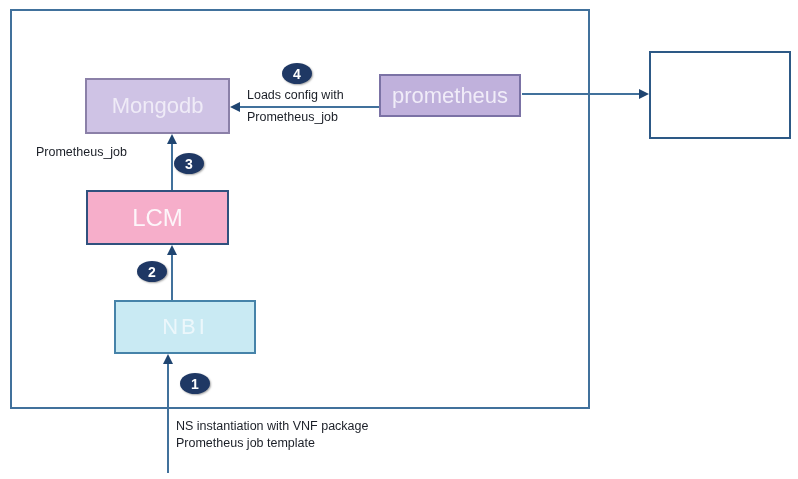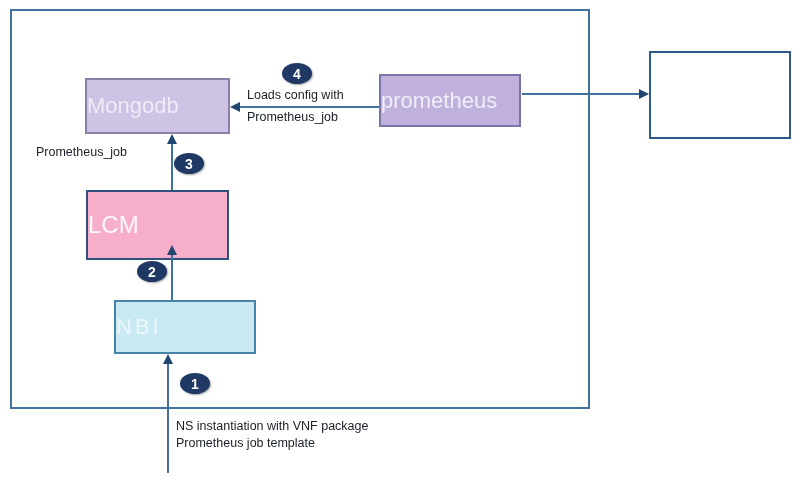--- a/index.html
+++ b/index.html
@@ -6,35 +6,35 @@
   .canvas {
     position:relative; width:798px; height:479px;
     background:#ffffff; overflow:hidden;
     font-family:"Liberation Sans", sans-serif;
   }
   .frame {
     position:absolute; left:10px; top:9px; width:576px; height:396px;
     border:2px solid #41719c; background:transparent;
   }
   .node {
-    position:absolute; display:flex; align-items:center; 
+    position:absolute; display:flex; align-items:center; justify-content:center;
     box-sizing:border-box;
   }
   .node-mongodb {
     left:85px; top:78px; width:145px; height:56px;
     background:#cfc3e5; border:2px solid #8b80a8;
     color:#efebf7; font-size:22px;
   }
   .node-prometheus {
-    left:379px; top:74px; width:142px; height:53px;
+    left:379px; top:74px; width:142px; height:43px;
     background:#c0b1dc; border:2px solid #7b72a5;
     color:#f0ecf8; font-size:22px;
   }
   .node-lcm {
-    left:86px; top:190px; width:143px; height:70px;
+    left:86px; top:190px; width:143px; height:55px;
     background:#f6aeca; border:2px solid #30517e;
     color:#fdf6fa; font-size:24px;
   }
   .node-nbi {
     left:88px; top:300px; width:142px; height:54px;
     background:#c9eaf3; border:2px solid #4683a9;
     color:#ecf7fb; font-size:22px; letter-spacing:3px;margin-left:26px;
   }
   .node-external {
     left:649px; top:51px; width:142px; height:88px;

